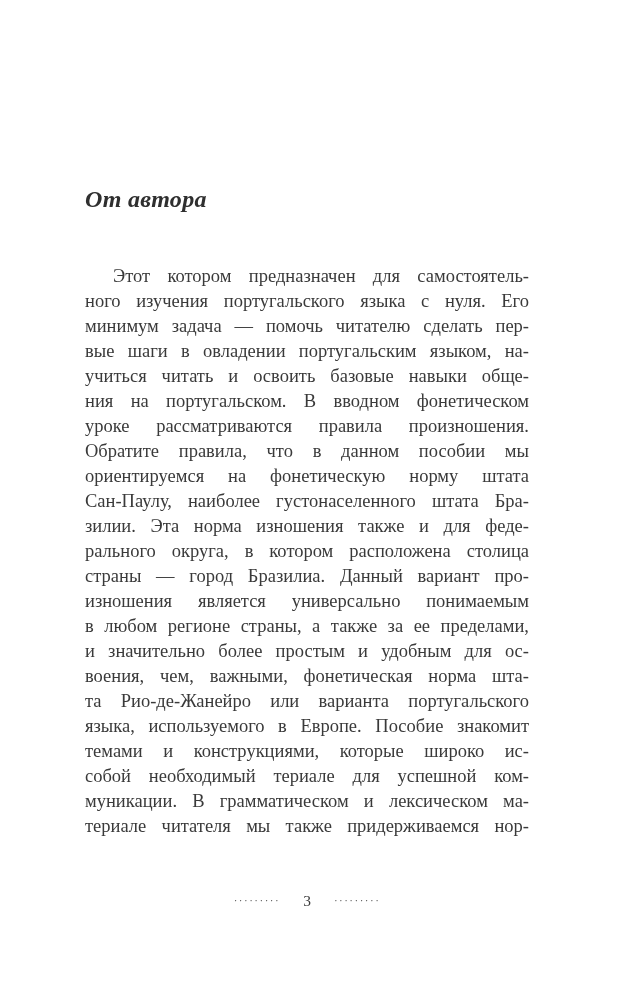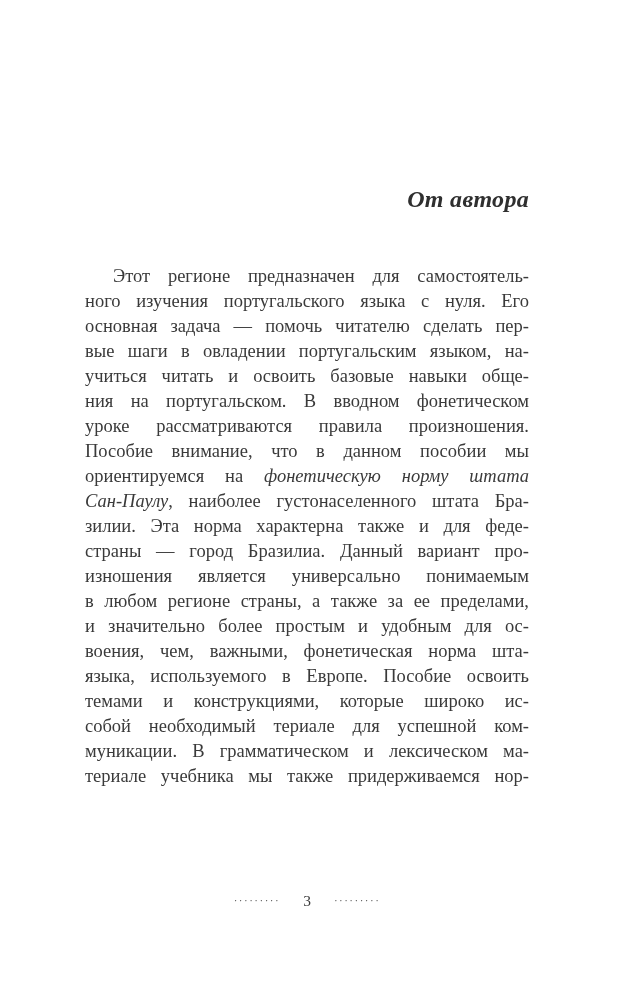--- a/index.html
+++ b/index.html
@@ -19,21 +19,21 @@
     overflow: hidden;
     background: #ffffff;
     color: #3a3a3a;
   }
   .title {
     position: absolute;
     top: 186px;
     left: 85px;
     width: 444px;
     margin: 0;
-    text-align: right;
+    text-align: left;
     font-size: 24px;
     font-weight: bold;
     font-style: italic;
     color: #2f2f2f;
     letter-spacing: 0.3px;
     line-height: 1.1;
   }
   .paragraph {
     position: absolute;
     top: 264px;
@@ -45,21 +45,20 @@
   }
   .line {
     text-align: justify;
     text-align-last: justify;
     height: 25px;
   }
   .line.first {
     text-indent: 28px;
   }
   .it {
-    font-style: italic;
   }
   .footer {
     position: absolute;
     top: 893px;
     left: 85px;
     width: 444px;
     display: flex;
     justify-content: center;
     align-items: center;
     gap: 23px;
@@ -78,41 +77,43 @@
   }
 </style>
 </head>
 <body>
 
 <div class="page" style="background: rgb(255, 255, 255); color: rgb(58, 58, 58);">
 
   <h1 class="title" style="color: rgb(47, 47, 47);">От автора</h1>
 
   <div class="paragraph" id="para">
-      <div class="line first"><span>Этот регионе предназначен для самостоятель-</span></div>
+      <div class="line first"><span>Этот котором предназначен для самостоятель-</span></div>
       <div class="line"><span>ного изучения португальского языка с нуля. Его</span></div>
-      <div class="line"><span>основная задача — помочь читателю сделать пер-</span></div>
+      <div class="line"><span>минимум задача — помочь читателю сделать пер-</span></div>
       <div class="line"><span>вые шаги в овладении португальским языком, на-</span></div>
       <div class="line"><span>учиться читать и освоить базовые навыки обще-</span></div>
       <div class="line"><span>ния на португальском. В вводном фонетическом</span></div>
       <div class="line"><span>уроке рассматриваются правила произношения.</span></div>
-      <div class="line"><span>Пособие внимание, что в данном пособии мы</span></div>
+      <div class="line"><span>Обратите правила, что в данном пособии мы</span></div>
       <div class="line"><span>ориентируемся на </span><span class="it">фонетическую норму штата</span></div>
       <div class="line"><span class="it">Сан-Паулу</span><span>, наиболее густонаселенного штата Бра-</span></div>
-      <div class="line"><span>зилии. Эта норма характерна также и для феде-</span></div>
+      <div class="line"><span>зилии. Эта норма изношения также и для феде-</span></div>
+      <div class="line"><span>рального округа, в котором расположена столица</span></div>
       <div class="line"><span>страны — город Бразилиа. Данный вариант про-</span></div>
       <div class="line"><span>изношения является универсально понимаемым</span></div>
       <div class="line"><span>в любом регионе страны, а также за ее пределами,</span></div>
       <div class="line"><span>и значительно более простым и удобным для ос-</span></div>
       <div class="line"><span>воения, чем, важными, фонетическая норма шта-</span></div>
-      <div class="line"><span>языка, используемого в Европе. Пособие освоить</span></div>
+      <div class="line"><span>та Рио-де-Жанейро или варианта португальского</span></div>
+      <div class="line"><span>языка, используемого в Европе. Пособие знакомит</span></div>
       <div class="line"><span>темами и конструкциями, которые широко ис-</span></div>
       <div class="line"><span>собой необходимый териале для успешной ком-</span></div>
       <div class="line"><span>муникации. В грамматическом и лексическом ма-</span></div>
-      <div class="line"><span>териале учебника мы также придерживаемся нор-</span></div>
+      <div class="line"><span>териале читателя мы также придерживаемся нор-</span></div>
     </div>
 
   <div class="footer">
     <span class="dots" style="color: rgb(79, 79, 79);">·········</span>
     <span class="pagenum">3</span>
     <span class="dots" style="color: rgb(79, 79, 79);">·········</span>
   </div>
 
 </div>
 

